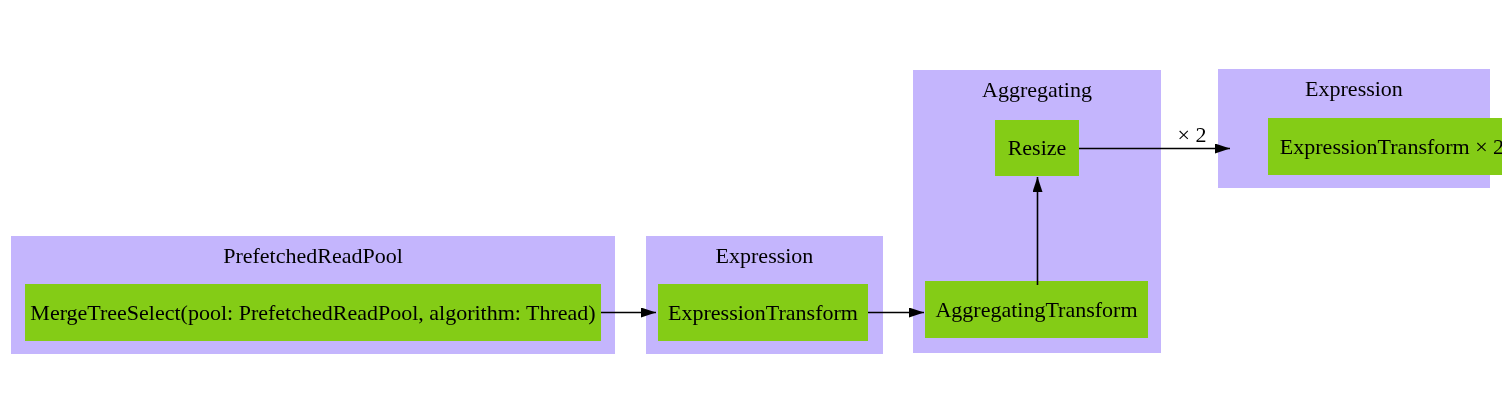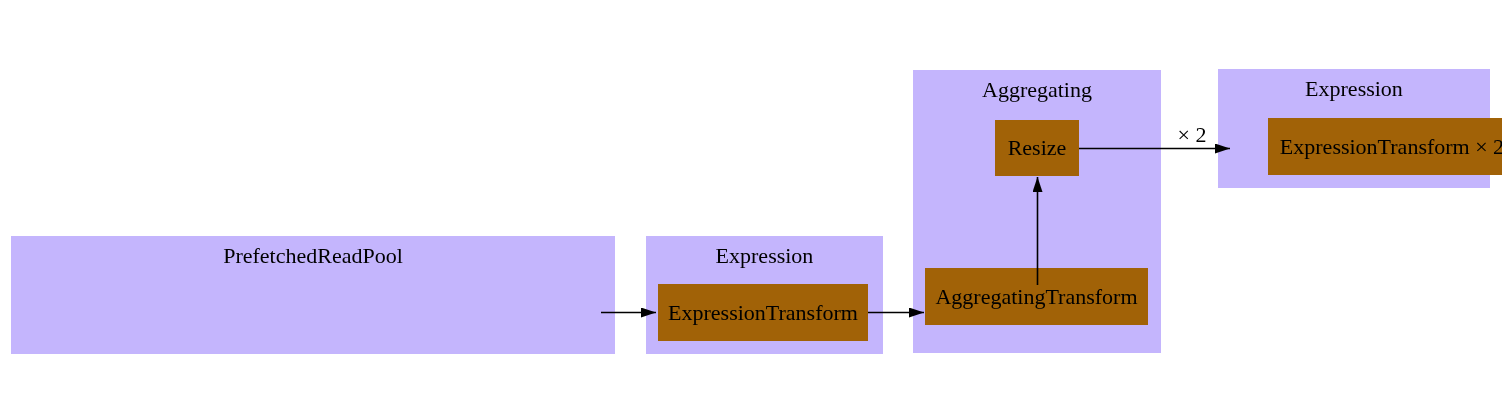--- a/index.html
+++ b/index.html
@@ -22,21 +22,21 @@
   }
   .cluster-label {
     text-align: center;
     padding-top: 7px;
     font-size: 22px;
     line-height: 26px;
     white-space: nowrap;
   }
   .node {
     position: absolute;
-    background: #a16207;
+    background: #84cc16;
     display: flex;
     align-items: center;
     justify-content: center;
     font-size: 22px;
     white-space: nowrap;
     z-index: 2;
   }
   .edge-label {
     position: absolute;
     font-size: 22px;
@@ -71,26 +71,27 @@
   </div>
 
   <div class="cluster" style="left:913px; top:70px; width:248px; height:283px;">
     <div class="cluster-label">Aggregating</div>
   </div>
 
   <div class="cluster" style="left:1218px; top:69px; width:272px; height:119px;">
     <div class="cluster-label">Expression</div>
   </div>
 
+  <div class="node" style="left:25px; top:284px; width:576px; height:57px;">MergeTreeSelect(pool: PrefetchedReadPool, algorithm: Thread)</div>
 
   <div class="node" style="left:658px; top:284px; width:210px; height:57px;text-align:center;">ExpressionTransform</div>
 
   <div class="node" style="left:995px; top:120px; width:84px; height:56px;">Resize</div>
 
-  <div class="node" style="left:925px; top:268px; width:223px; height:57px;">AggregatingTransform</div>
+  <div class="node" style="left:925px; top:281px; width:223px; height:57px;">AggregatingTransform</div>
 
   <div class="node" style="left:1268px; top:118px; width:248px; height:57px;">ExpressionTransform × 2</div>
 
   <div class="edge-label" style="left:1160px; top:122px; width:64px;">× 2</div>
 
   <svg class="edges-layer" width="1502" height="410" viewBox="0 0 1502 410">
     <defs>
       <marker id="arrowhead" markerUnits="userSpaceOnUse" markerWidth="16" markerHeight="12" refX="15" refY="5" orient="auto">
         <path d="M0,0 L15,5 L0,10 Z" fill="#000000"></path>
       </marker>

